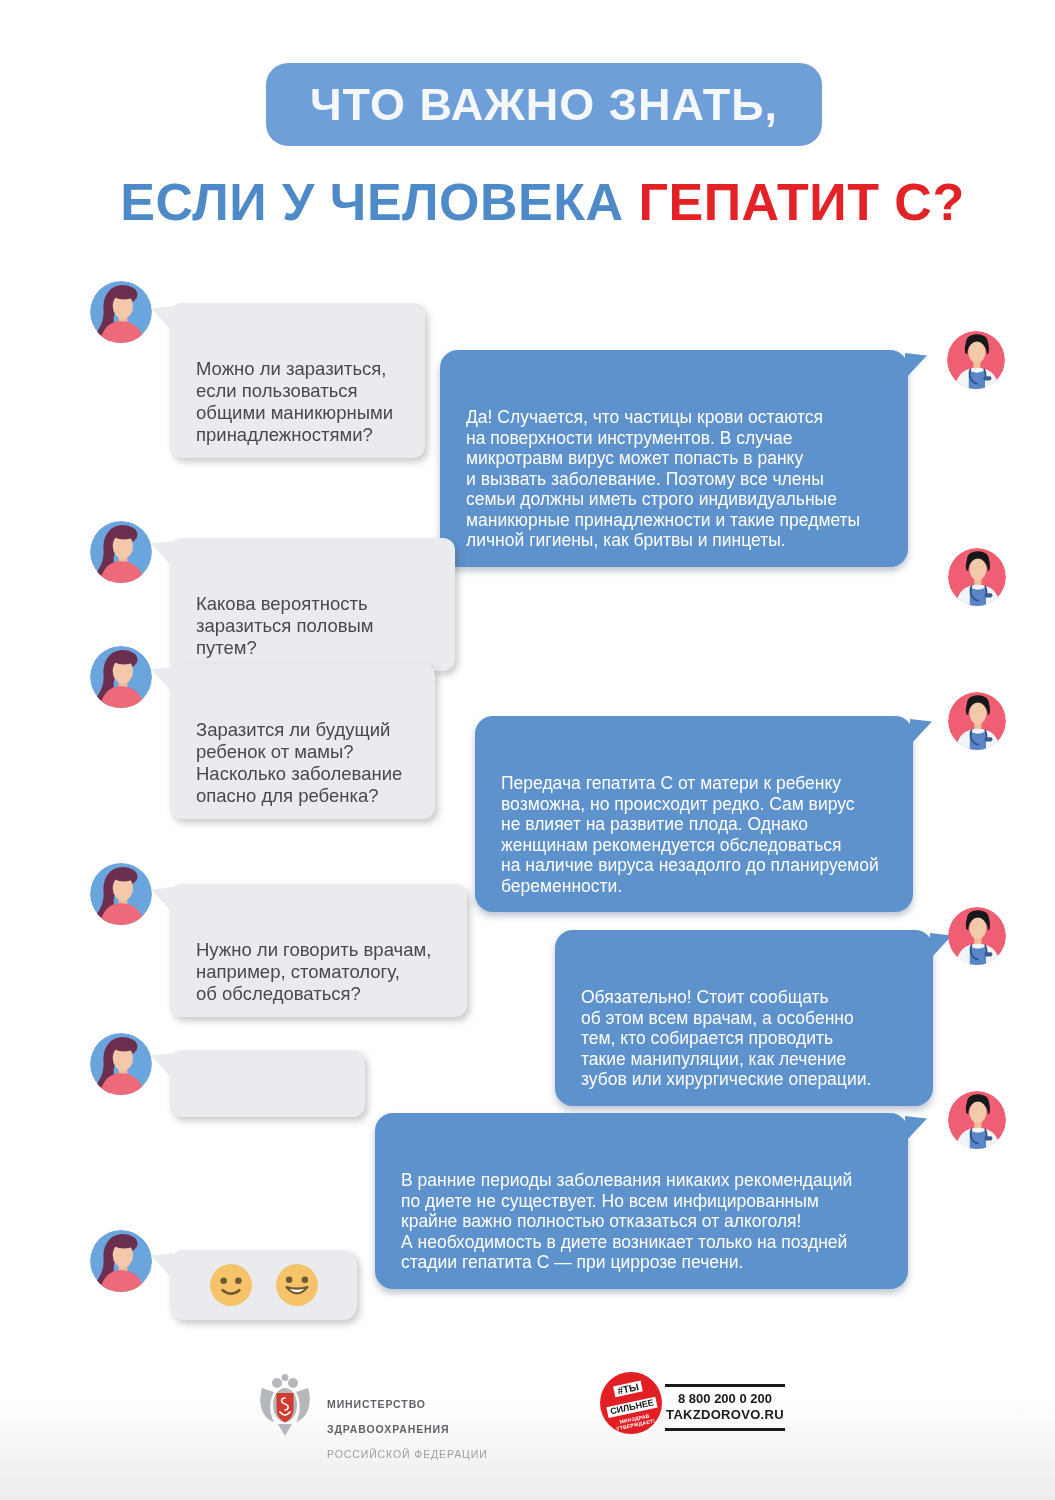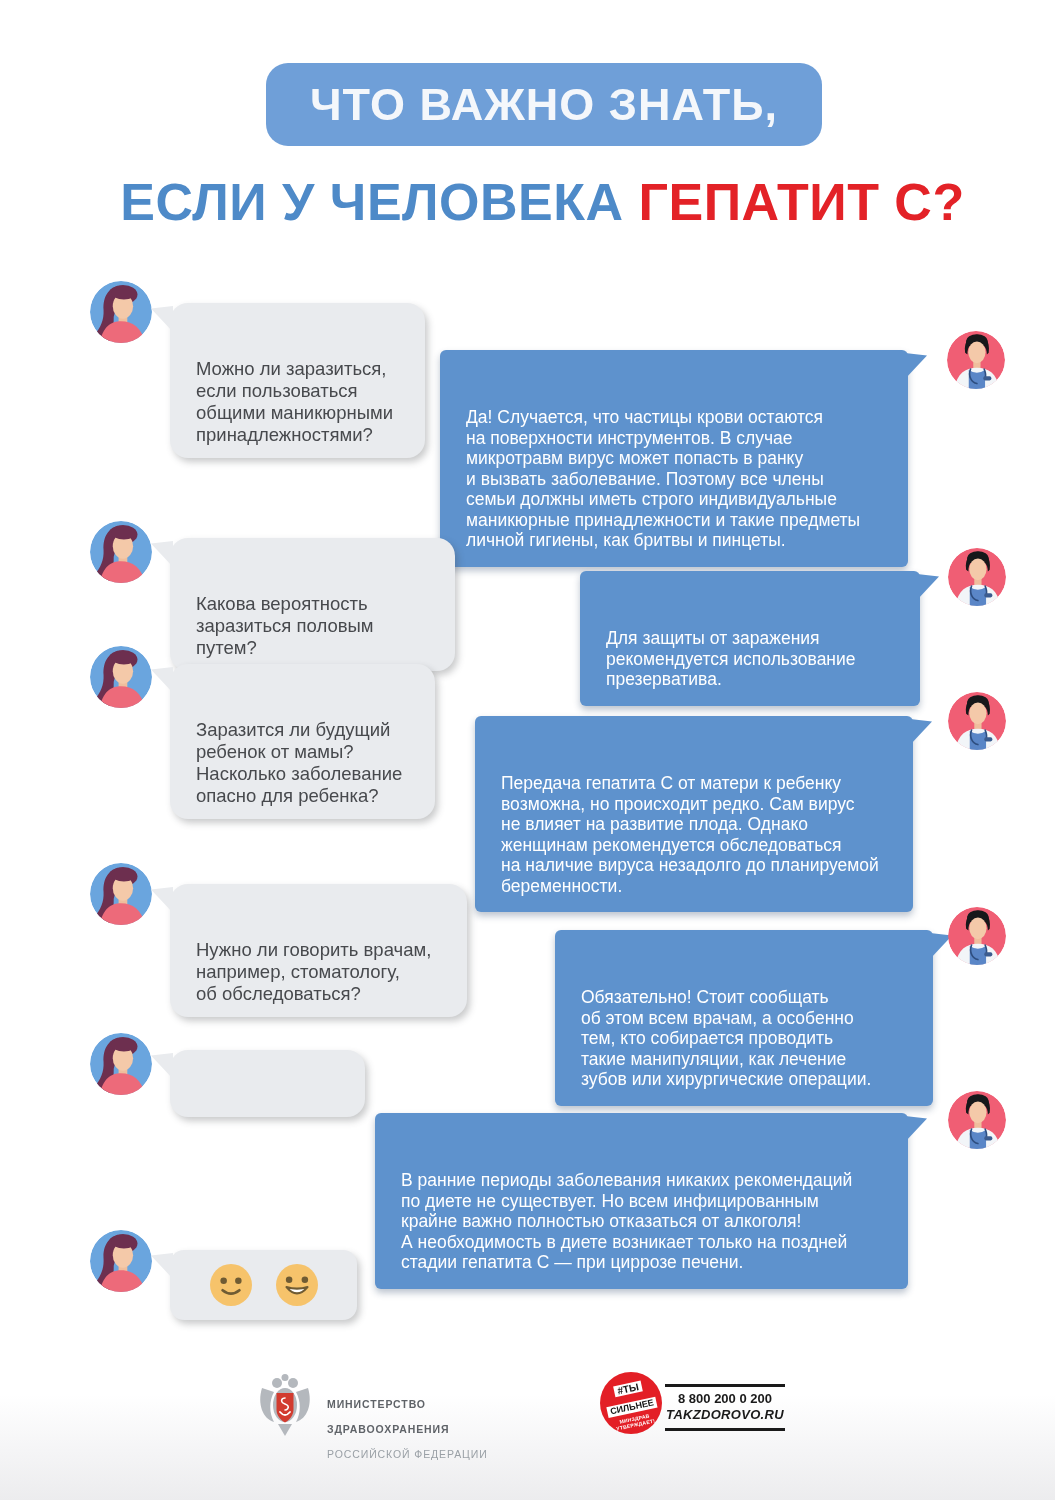--- a/index.html
+++ b/index.html
@@ -26,27 +26,27 @@
   }
   .subtitle .blue{color:#4E8AC8;}
   .subtitle .red{color:#E32227;}
 
   
   .avatar{border-radius:50%;overflow:hidden;}
   .avatar svg{display:block;}
 
   
   .q-bubble{
-    background:#E9EBEE;border-radius:18px;
+    background:#E9EBEE;border-radius:12px;
     box-shadow:3px 4px 7px rgba(60,64,67,0.28);
     color:#47494D;font-size:18.5px;line-height:22px;
     padding:11px 20px 12px 26px;white-space:pre-line;
   }
   .a-bubble{
-    background:#5E92CD;border-radius:6px;
+    background:#5E92CD;border-radius:18px;
     box-shadow:0 4px 7px rgba(32,60,96,0.30);
     color:#FFFFFF;font-size:17.5px;line-height:20.5px;
     padding:16px 24px 16px 26px;white-space:pre-line;
   }
   .tail-q{position:absolute;left:-19px;top:3px;width:22px;height:26px;
     background:#E9EBEE;clip-path:polygon(100% 0,100% 100%,0 10%);}
   .tail-a{position:absolute;right:-19px;top:3px;width:22px;height:26px;
     background:#5E92CD;clip-path:polygon(0 0,0 100%,100% 10%);}
 
   .emoji-bubble{
@@ -69,21 +69,21 @@
   .badge-strip.s1{font-size:10px;}
   .badge-strip.s2{font-size:9px;margin-top:1px;}
   .badge-sub{color:#fff;font-size:5px;font-weight:bold;line-height:6px;
     margin-top:2px;white-space:pre-line;letter-spacing:0.3px;}
   .hotline{
     width:120px;text-align:center;
     border-top:3px solid #1A1A1A;border-bottom:3px solid #1A1A1A;
     padding:4px 0 5px 0;color:#1A1A1A;
   }
   .hotline .phone{font-size:13px;font-weight:800;line-height:16px;white-space:nowrap;}
-  .hotline .site{font-size:13px;font-weight:800;line-height:16px;white-space:nowrap;letter-spacing:0.3px;font-style:italic;}
+  .hotline .site{font-size:13px;font-weight:800;line-height:16px;white-space:nowrap;letter-spacing:0.3px;}
 </style>
 </head>
 <body>
 
 <svg width="0" height="0" style="position:absolute">
   <defs>
     <g id="patient-art">
       <circle cx="32" cy="32" r="32" fill="#6AA5DE"></circle>
       <path d="M33,5 C20,5 13,16 14,30 C14.5,40 11,48 5,55 L2,63 L21,63 C24,54 24.5,45 24.5,37 Z" fill="#6D2F4F"></path>
       <ellipse cx="34" cy="14" rx="15" ry="10" fill="#6D2F4F"></ellipse>
@@ -154,26 +154,20 @@
 
   <div class="abs avatar" style="left:75px;top:521px;width:62px;height:62px">
     <svg width="62" height="62" viewBox="0 0 64 64">
         <use href="#patient-art"></use>
       </svg>
   </div>
   <div class="abs q-bubble" style="left:155px;top:538px;width:239px">
     <div class="tail-q"></div>
     <span>Какова вероятность
 заразиться половым путем?</span>
-  </div>
-  <div class="abs a-bubble" style="left:565px;top:571px;width:290px">
-    <div class="tail-a"></div>
-    <span>Для защиты от заражения
-рекомендуется использование
-презерватива.</span>
   </div>
   <div class="abs avatar" style="left:933px;top:548px;width:58px;height:58px">
     <svg width="58" height="58" viewBox="0 0 64 64">
         <use href="#doctor-art"></use>
       </svg>
   </div>
 
   <div class="abs avatar" style="left:75px;top:646px;width:62px;height:62px">
     <svg width="62" height="62" viewBox="0 0 64 64">
         <use href="#patient-art"></use>

